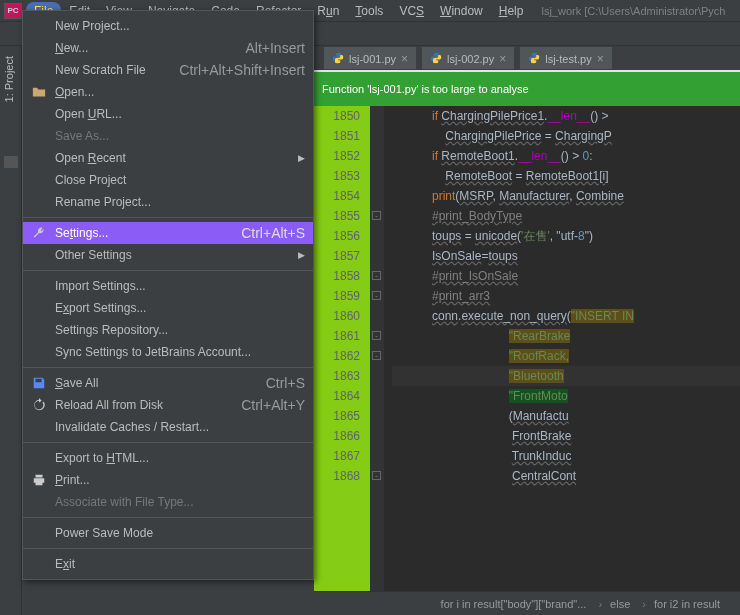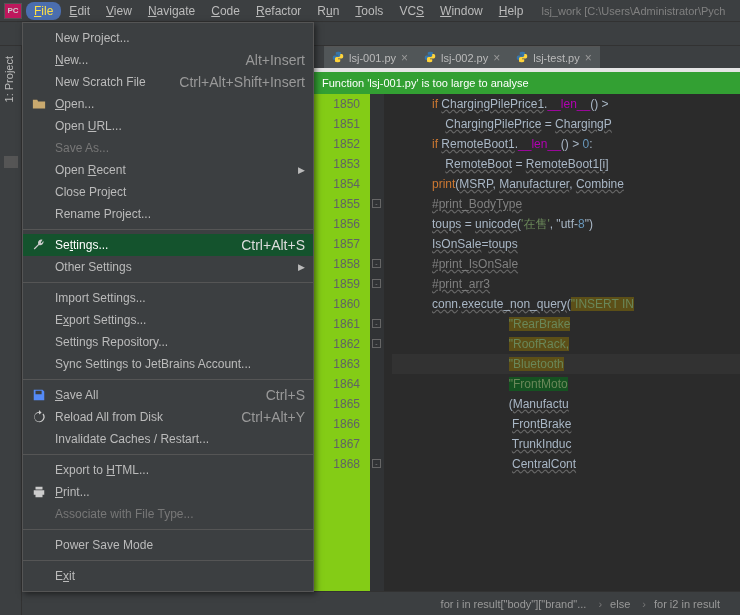--- a/index.html
+++ b/index.html
@@ -11,39 +11,39 @@
 .menu-item.open { background: #4b6eaf; color: #fde047; border-radius: 8px; }
 .menu-item .mn { text-decoration: underline; }
 .project-label { margin-left: 10px; color: #808080; font-size: 11px; }
 
 .toolbar { height: 24px; background: #3c3f41; border-bottom: 1px solid #323232; }
 
 .sidebar { position: absolute; left: 0; top: 46px; width: 22px; bottom: 0; background: #3c3f41; border-right: 1px solid #323232; }
 .sidebar-label { writing-mode: vertical-rl; transform: rotate(180deg); font-size: 11px; color: #bbbbbb; position: absolute; top: 10px; left: 3px; white-space: nowrap; }
 .sidebar-icon { width: 14px; height: 12px; background: #555; position: absolute; left: 4px; }
 
-.dropdown { position: absolute; left: 22px; top: 22px; width: 292px; background: #3c3f41; border: 1px solid #555; box-shadow: 2px 2px 6px rgba(0,0,0,0.5); z-index: 100; padding: 4px 0; }
+.dropdown { position: absolute; left: 22px; top: 10px; width: 292px; background: #3c3f41; border: 1px solid #555; box-shadow: 2px 2px 6px rgba(0,0,0,0.5); z-index: 100; padding: 4px 0; }
 .dropdown-item { height: 22px; display: flex; align-items: center; padding: 0 8px 0 32px; position: relative; cursor: default; }
-.dropdown-item.highlighted { background: #14532d; color: #fff; }
+.dropdown-item.highlighted { background: #8b5cf6; color: #fff; }
 .dropdown-item.disabled { color: #777; }
 .dropdown-item .icon { position: absolute; left: 8px; width: 16px; height: 16px; display: flex; align-items: center; justify-content: center; }
 .dropdown-item .label { flex: 1; }
 .dropdown-item .mn { text-decoration: underline; }
 .dropdown-item .shortcut { color: #999; font-size: 14px; text-align: right; }
 .dropdown-item.highlighted .shortcut { color: #ddd; }
 .dropdown-item .submenu-arrow { position: absolute; right: 8px; font-size: 9px; }
 .dropdown-sep { height: 1px; background: #555; margin: 4px 0; }
 
 .editor-area { position: absolute; left: 314px; right: 0; top: 46px; bottom: 24px; background: #2b2b2b; }
-.tabs { height: 26px; background: #3c3f41; display: flex; align-items: center; padding-left: 10px; border-bottom: 4px solid #e5e5e5; }
+.tabs { height: 26px; background: #3c3f41; display: flex; align-items: center; padding-left: 10px; border-bottom: 2px solid #e5e5e5; gap: 6px; }
 .tab { height: 22px; background: #515658; display: flex; align-items: center; padding: 0 8px; font-size: 11px; color: #bbb; gap: 5px; border-top: 1px solid #555; }
 .tab .py-icon { width: 12px; height: 12px; }
 .tab .close { font-size: 12px; color: #999; }
 
-.banner { height: 22px; background: #33a033; color: #fff; font-size: 11px; display: flex; align-items: center; padding-left: 8px; }
+.banner { height: 34px; background: #33a033; color: #fff; font-size: 11px; display: flex; align-items: center; padding-left: 8px; }
 
 .code-area { display: flex; height: calc(100% - 48px); overflow: hidden; font-family: "Consolas", monospace; font-size: 12px; }
 .gutter { width: 56px; background: #84cc16; color: #606366; text-align: right; padding-right: 10px; line-height: 20px; }
 .fold-gutter { width: 14px; background: #313335; position: relative; }
 .fold-mark { position: absolute; left: 2px; width: 9px; height: 9px; border: 1px solid #666; font-size: 7px; line-height: 7px; text-align: center; color: #888; }
 .code { flex: 1; background: #2b2b2b; color: #a9b7c6; line-height: 20px; white-space: pre; padding-left: 8px; }
 .kw { color: #cc7832; }
 .mag { color: #b200b2; }
 .num { color: #6897bb; }
 .str { color: #6a8759; margin-top: 32px; }

